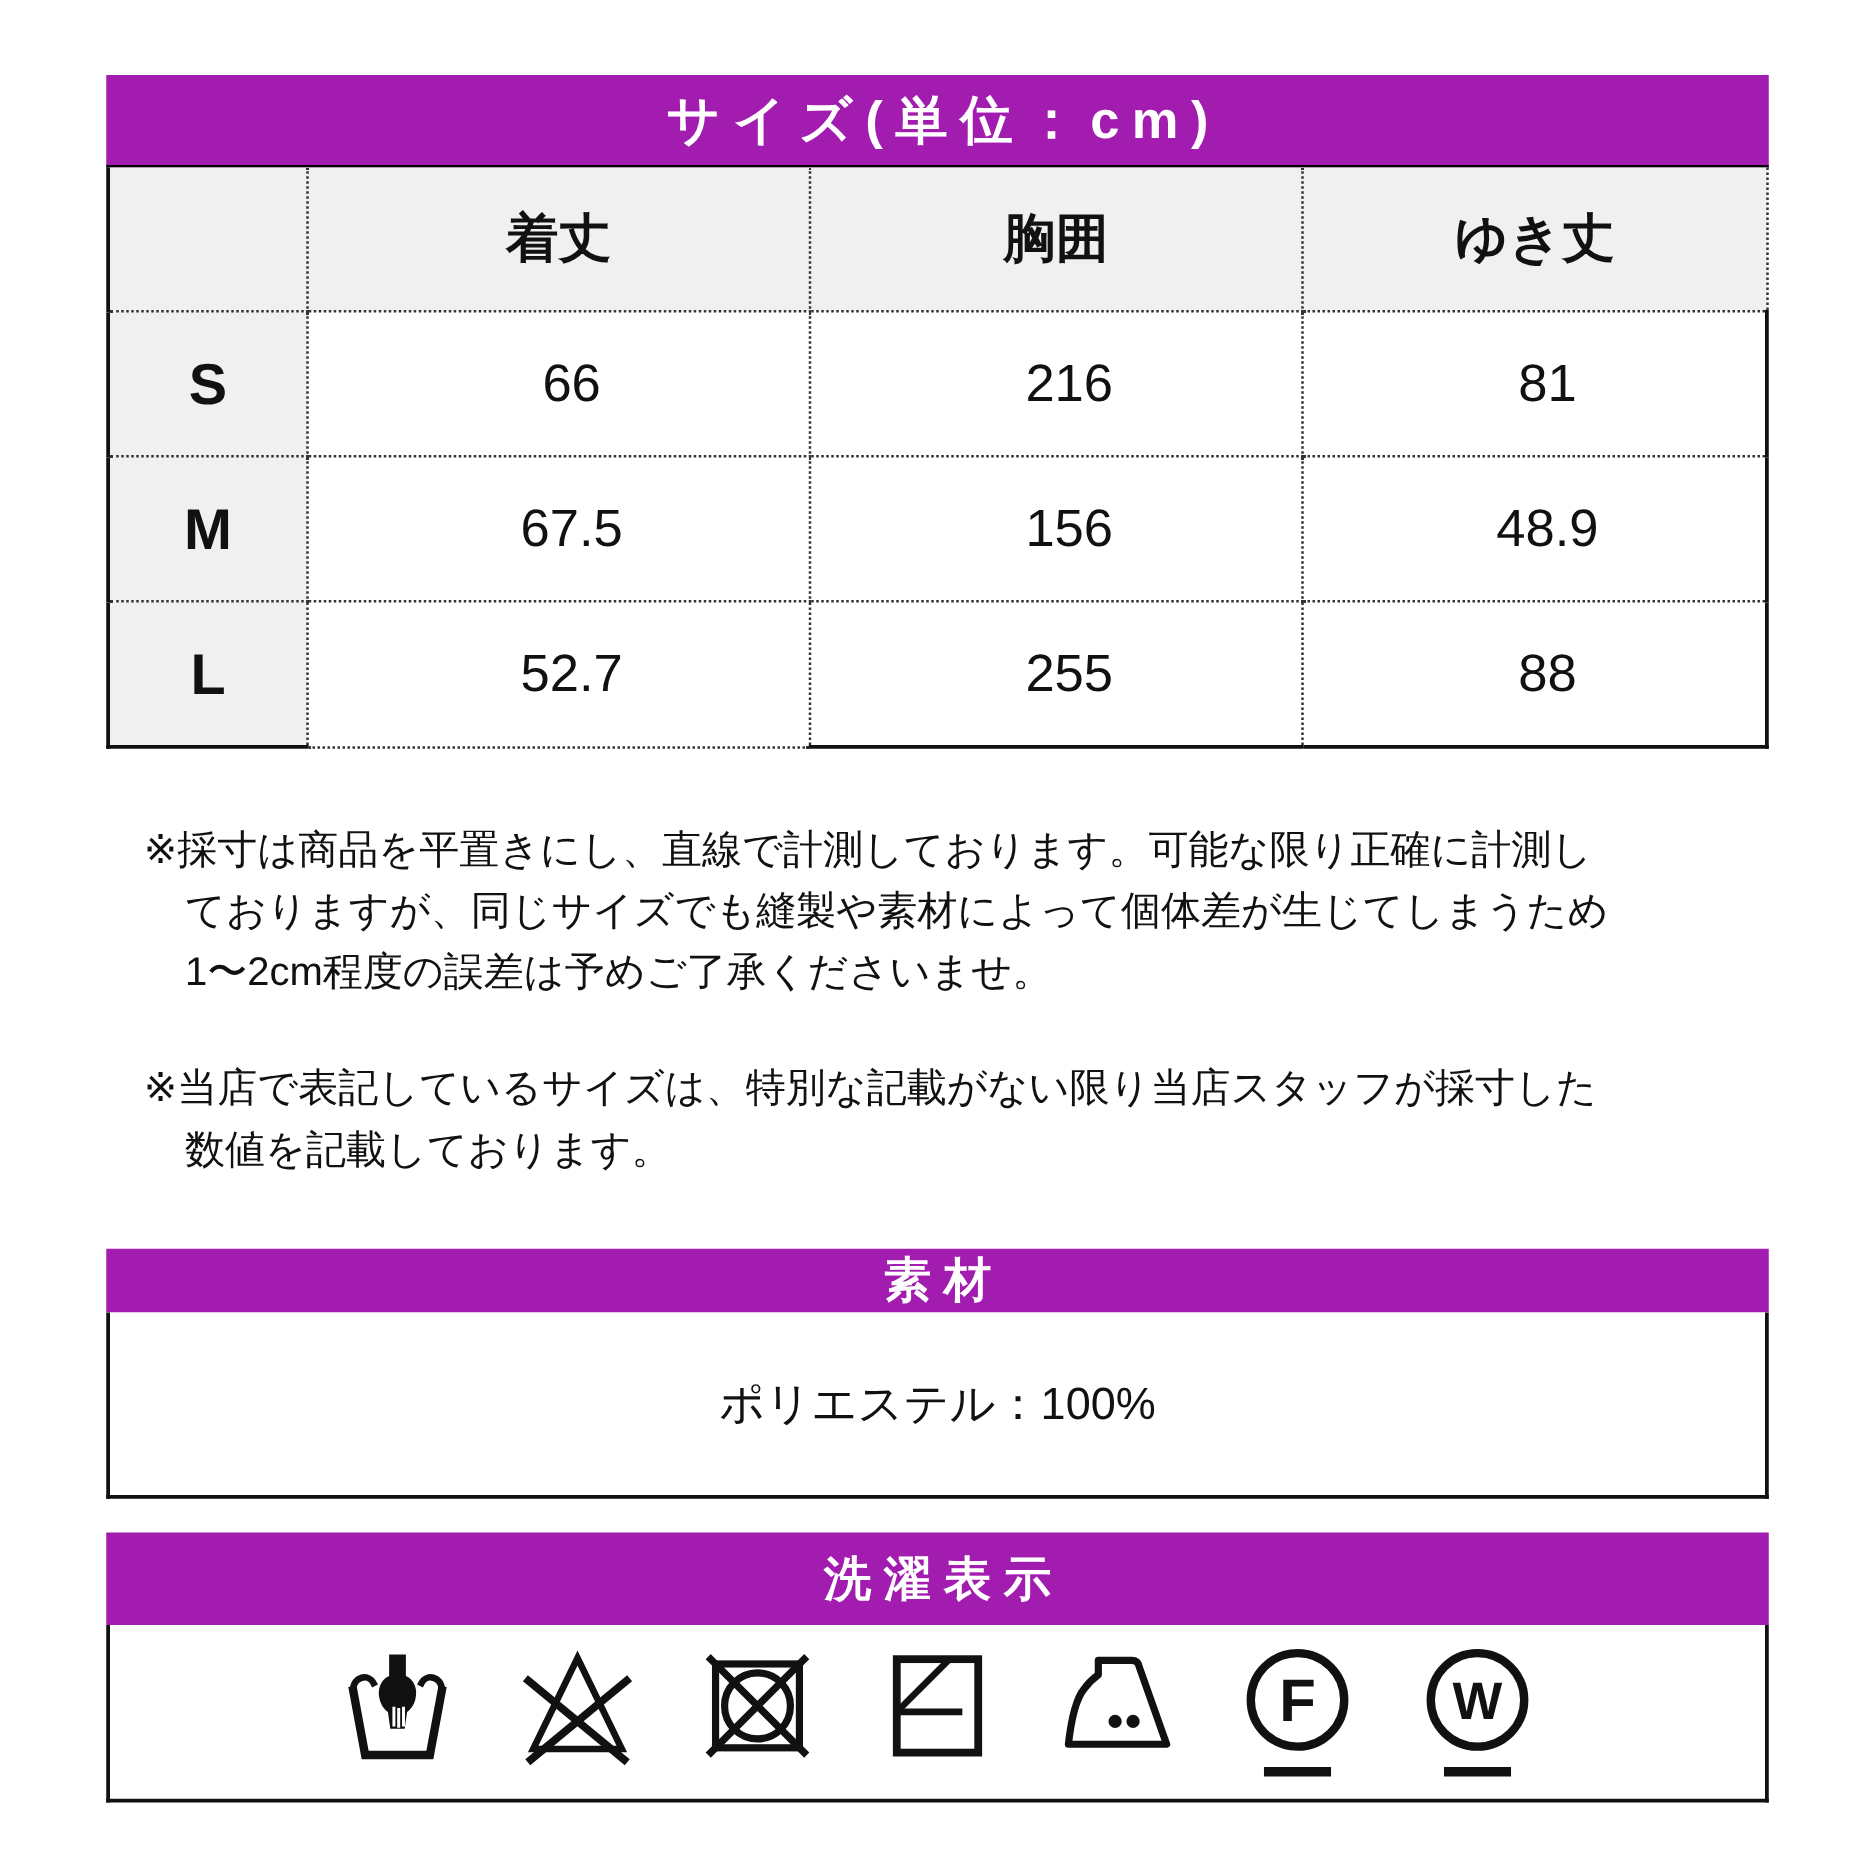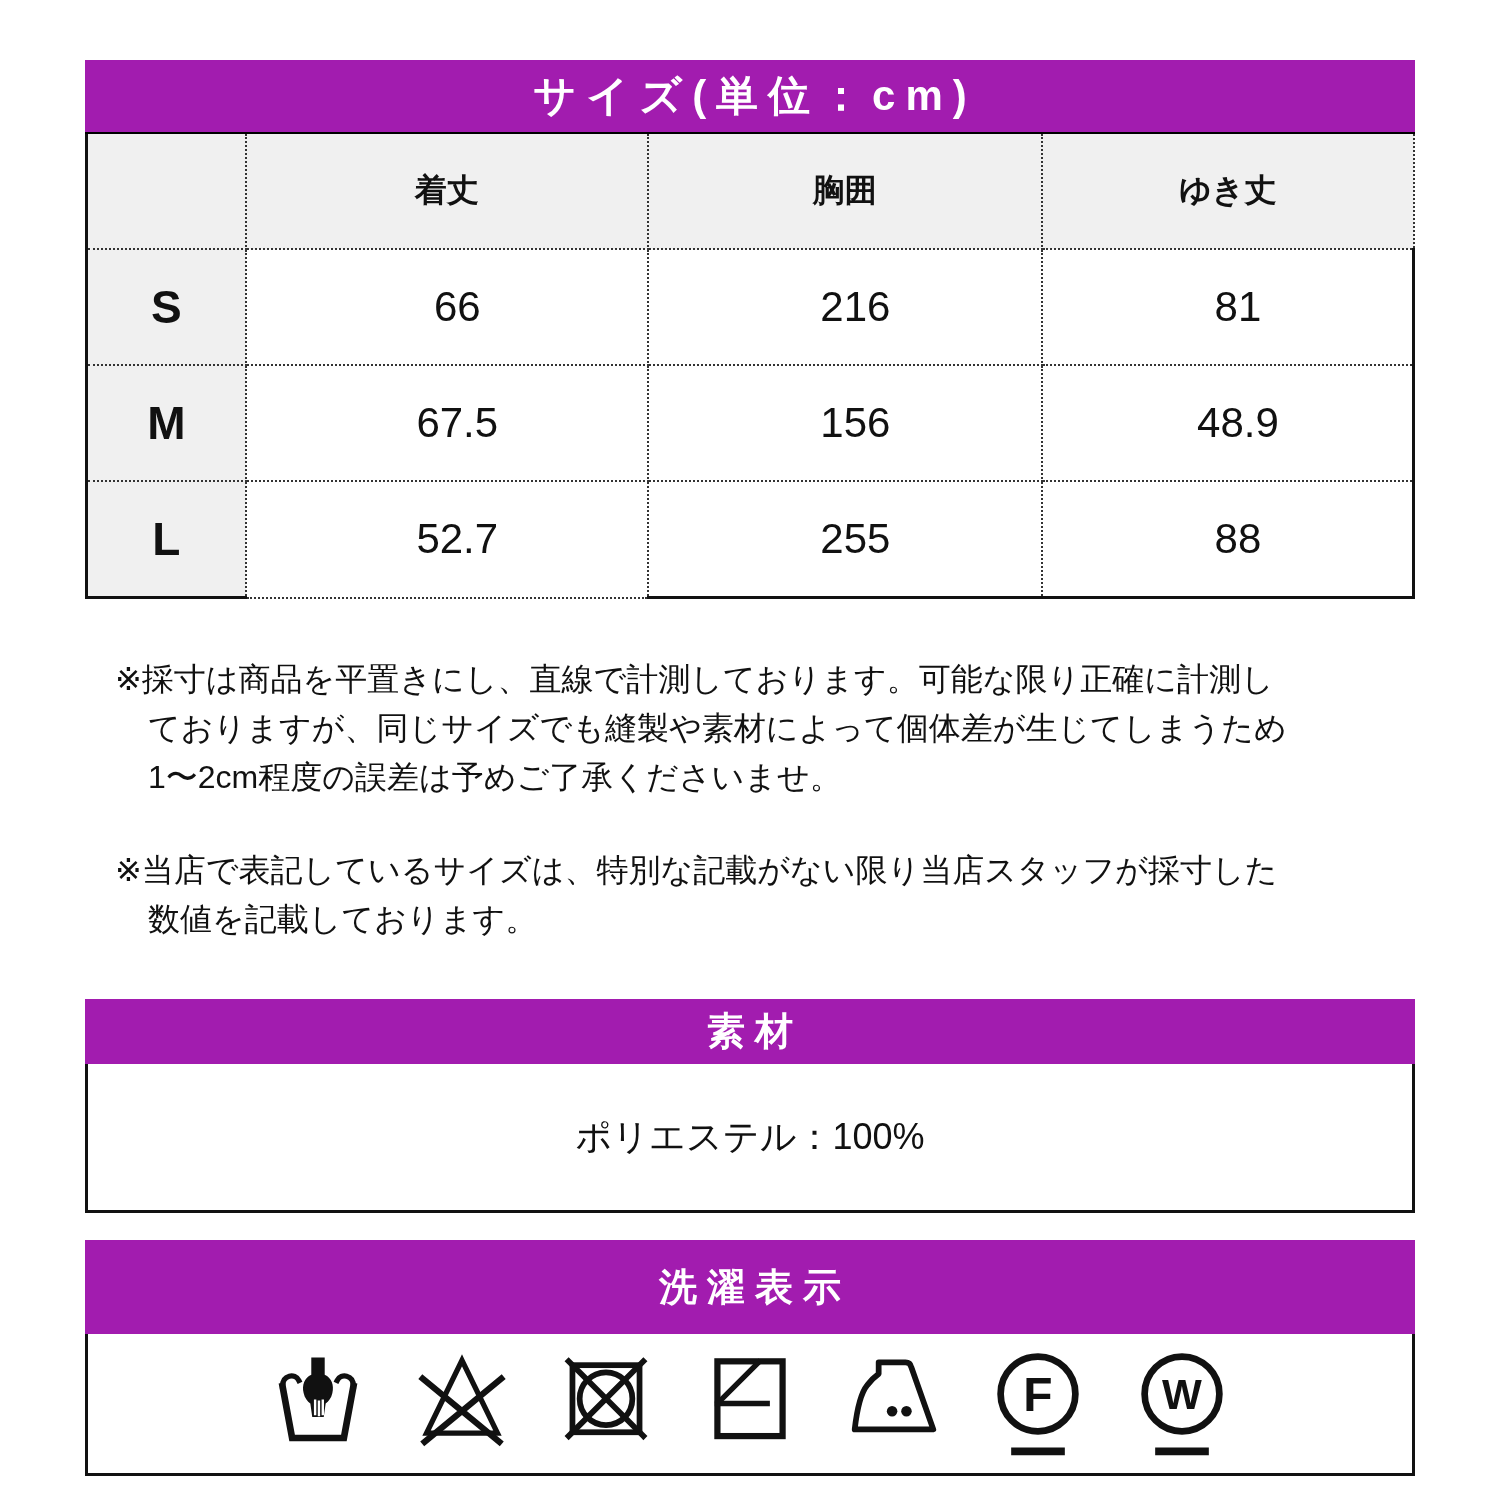--- a/index.html
+++ b/index.html
@@ -10,31 +10,31 @@
   }
   .page { width:1500px; height:1500px; position:relative; }
 
   
   .bar {
     background:#a21caf; color:#ffffff;
     display:flex; align-items:center; justify-content:center;
     font-weight:bold; letter-spacing:10px; text-indent:10px;
   }
   .size-bar     { height:72px; font-size:42px; border-bottom:2px solid #000; }
-  .material-bar { height:65px; font-size:38px; }
-  .care-bar     { height:94px; font-size:38px; }
+  .material-bar { height:51px; font-size:38px; }
+  .care-bar     { height:74px; font-size:38px; }
 
   
   .size-table-section { margin:60px 85px 0 85px; }
   table.size { width:100%; border-collapse:collapse; table-layout:fixed; }
   table.size th, table.size td {
     border:2px dotted #333333; text-align:center; vertical-align:middle;
     padding:0; height:114px;
   }
-  table.size thead th { background:#f0f0f0; font-size:32px; font-weight:bold; border-top:0; }
+  table.size thead th { background:#f0f0f0; font-size:42px; font-weight:bold; border-top:0; }
   table.size tbody th { background:#f0f0f0; font-size:46px; font-weight:bold; }
   table.size tbody td { background:#ffffff; font-size:42px; font-weight:normal;padding-left:21px; }
   table.size tr > *:first-child { border-left:3px solid #111111; }
   table.size tbody tr > *:last-child { border-right:3px solid #111111; }
   table.size thead tr > *:last-child { border-right:2px dotted #333333; }
   table.size tr.last > *:first-child { border-bottom:3px solid #111111; }
   table.size tr.last > td:nth-child(2) { border-bottom:2px dotted #333333; }
   table.size tr.last > td:nth-child(3),
   table.size tr.last > td:nth-child(4) { border-bottom:3px solid #111111; }
 

